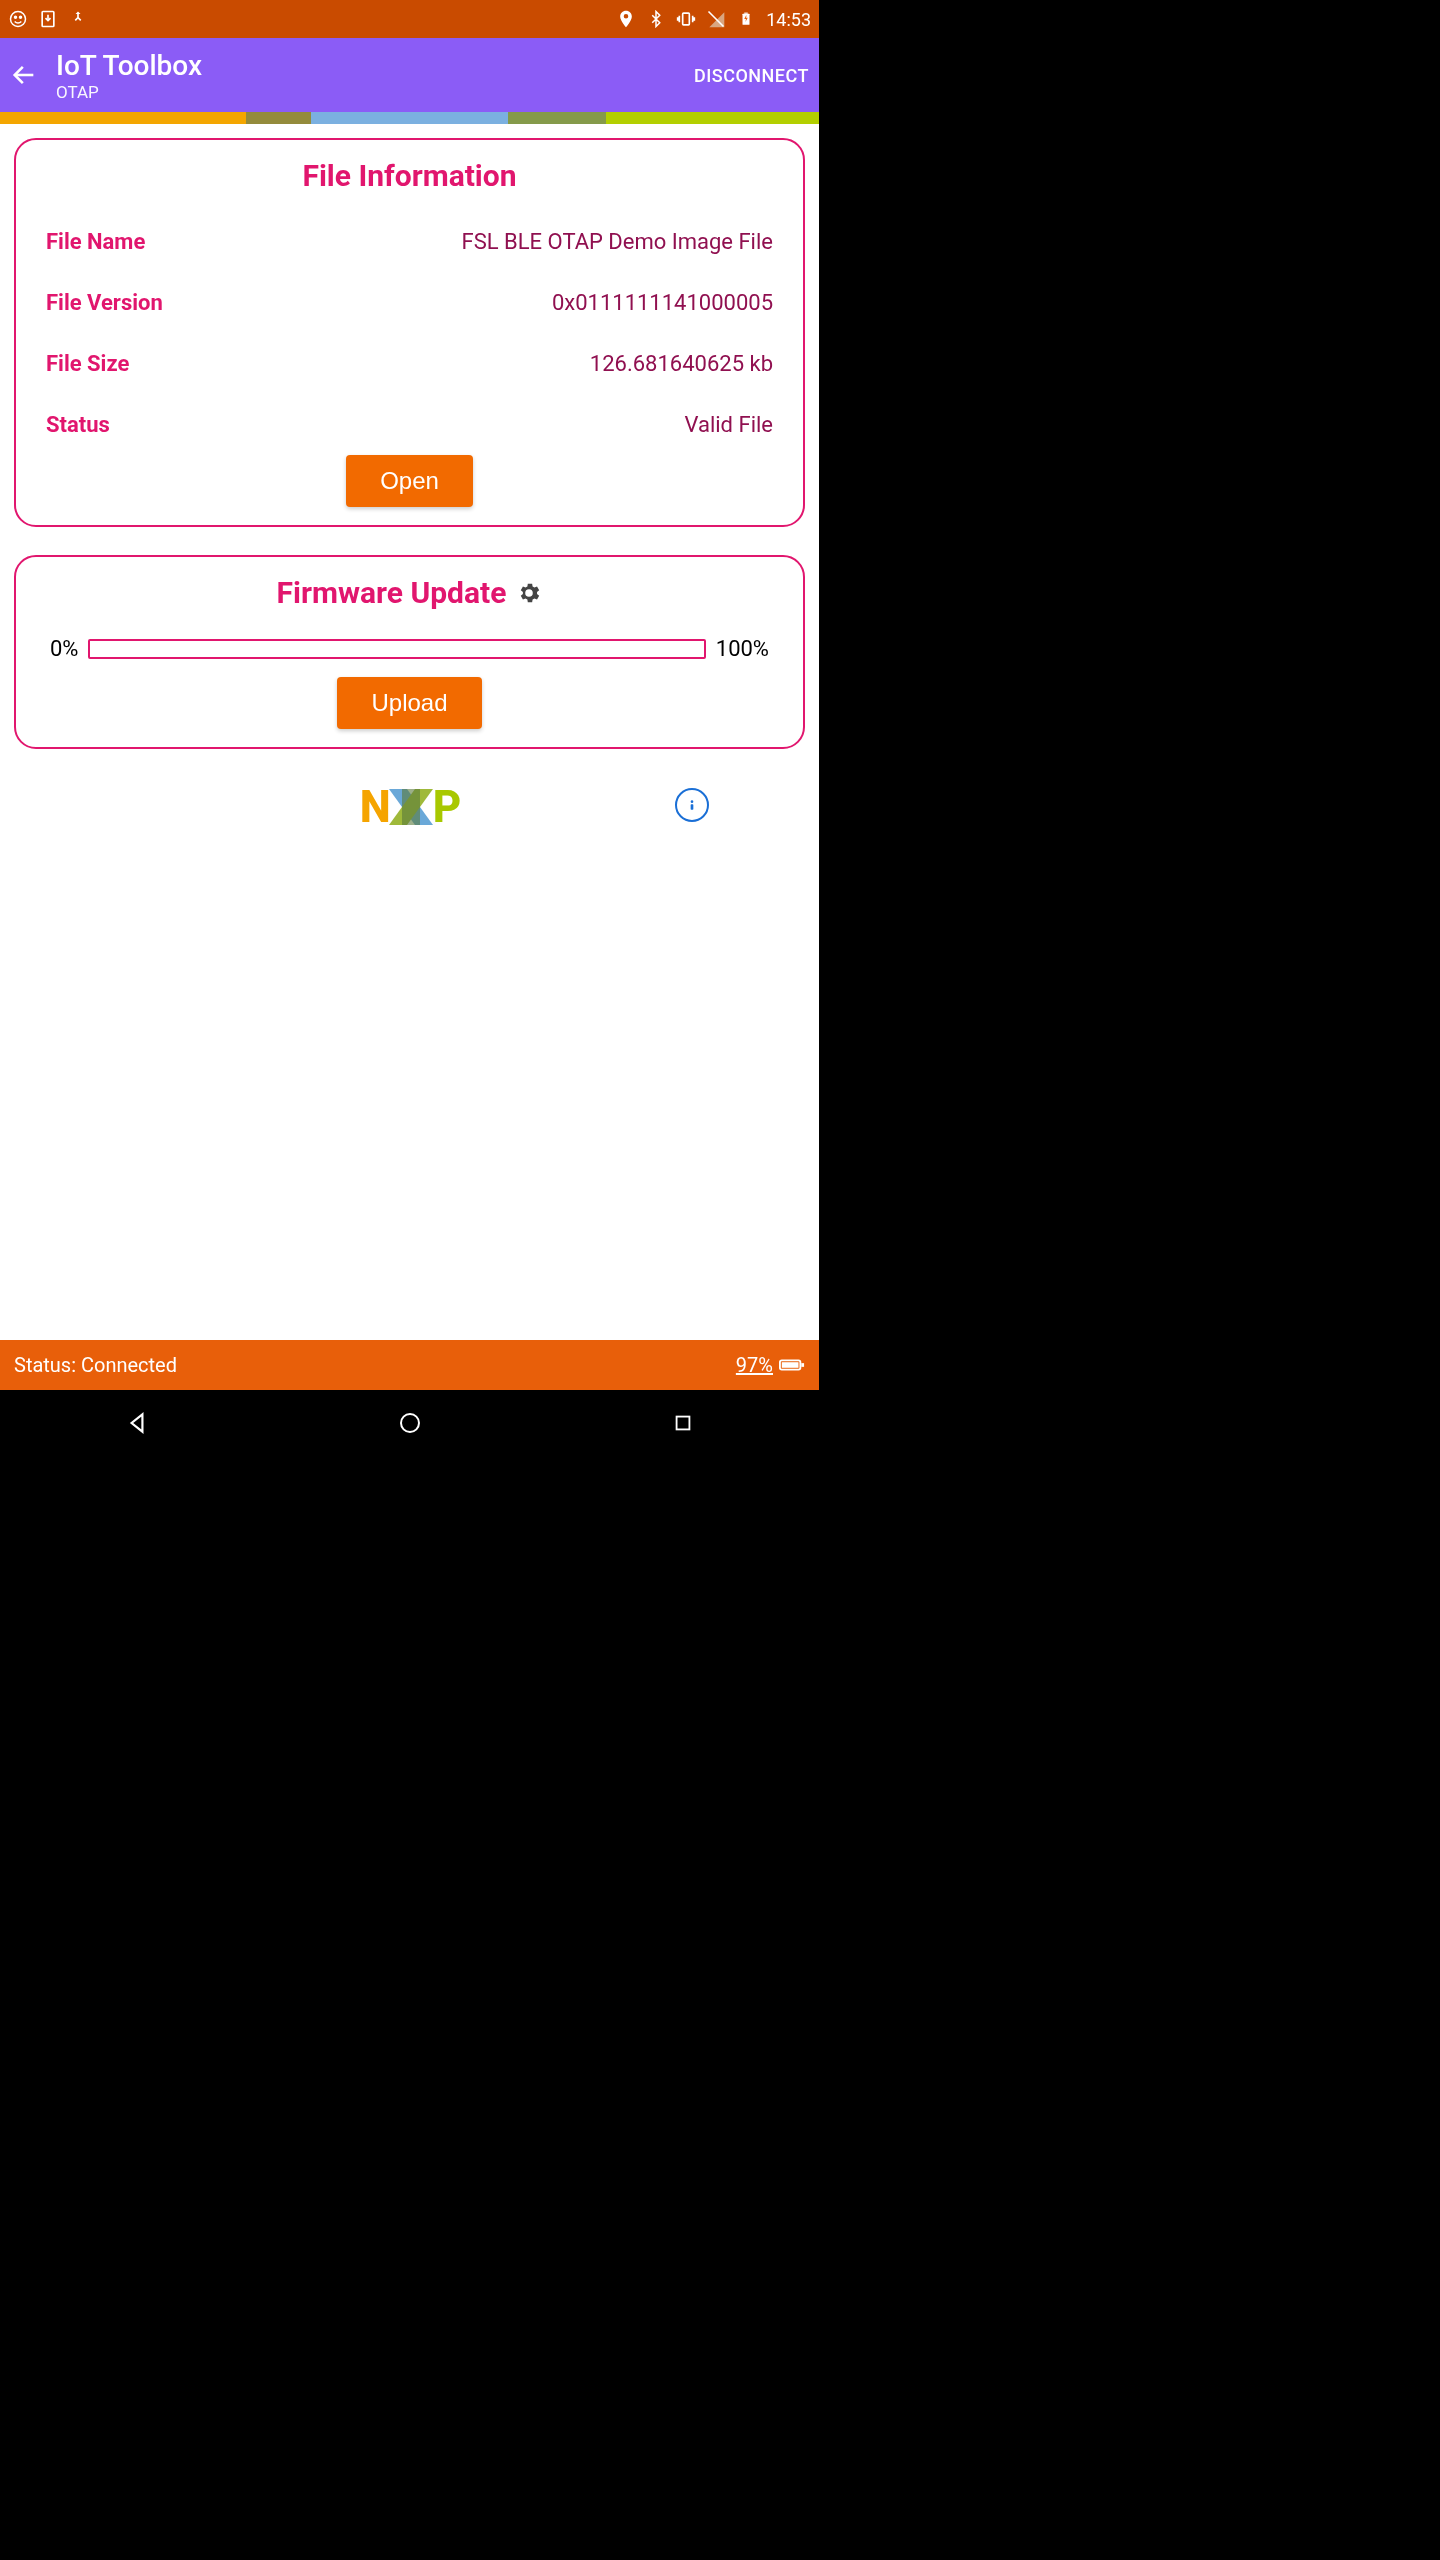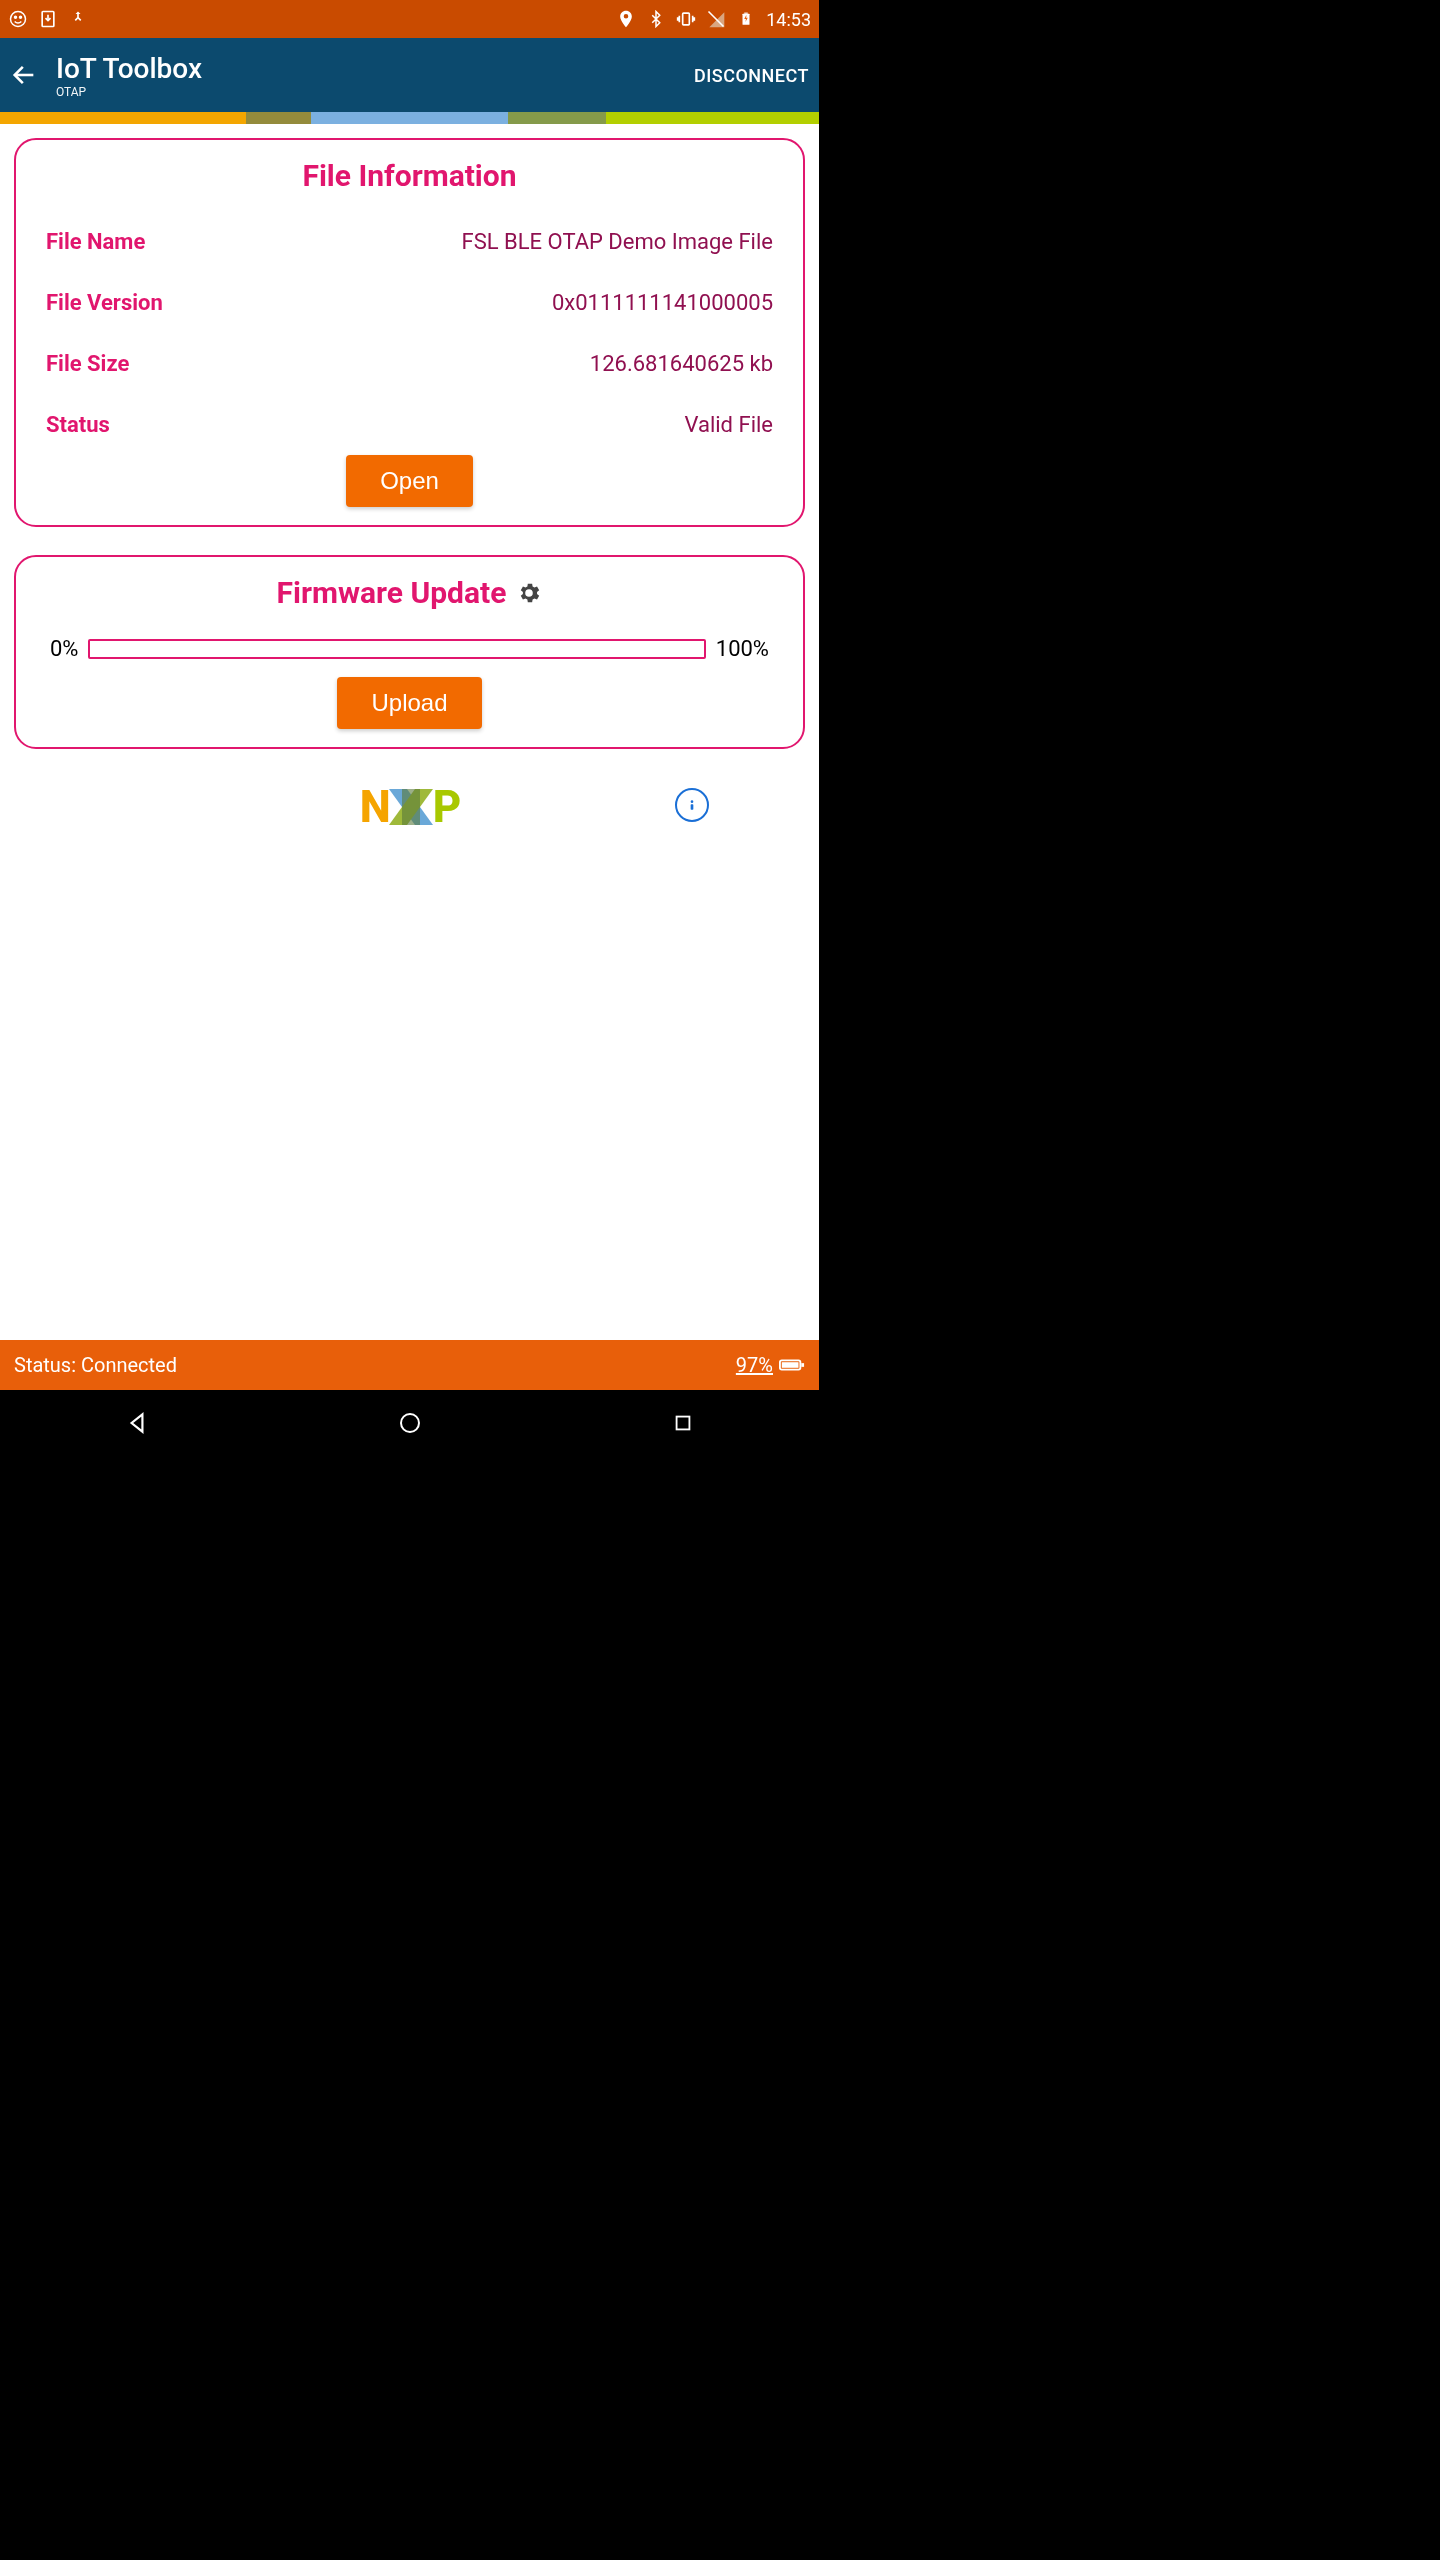--- a/index.html
+++ b/index.html
@@ -21,34 +21,34 @@
     color: #fff;
     font-size: 17px;
   }
   .status-bar .left-group { display: flex; gap: 10px; align-items: center; }
   .status-bar .spacer { flex: 1; }
   .status-bar .right-group { display: flex; gap: 10px; align-items: center; }
   .sb-icon {
     width: 20px; height: 20px; display:inline-flex; align-items:center; justify-content:center;
   }
   .app-bar {
-    background: #0c4a6e;
+    background: #8b5cf6;
     height: 74px;
     display: flex;
     align-items: center;
     padding: 0 10px 0 6px;
     color: #fff;
   }
   .back-arrow {
     width: 36px; height:36px; display:flex; align-items:center; justify-content:center;
     margin-right: 14px;
   }
   .app-titles { flex: 1; display:flex; flex-direction:column; justify-content:center; }
   .app-title { font-size: 28px; font-weight: 500; }
-  .app-subtitle { font-size: 12px; opacity: 0.95; margin-top: 0px; }
+  .app-subtitle { font-size: 17px; opacity: 0.95; margin-top: 0px; }
   .disconnect { font-size: 18px; font-weight: 500; letter-spacing: 0.5px; }
   .progress-strip { display:flex; height:12px; width:100%; }
   .progress-strip span { display:block; }
   .content {
     flex: 1;
     background: #fff;
     padding: 14px 14px 0 14px;
     display:flex;
     flex-direction:column;
     gap: 28px;

